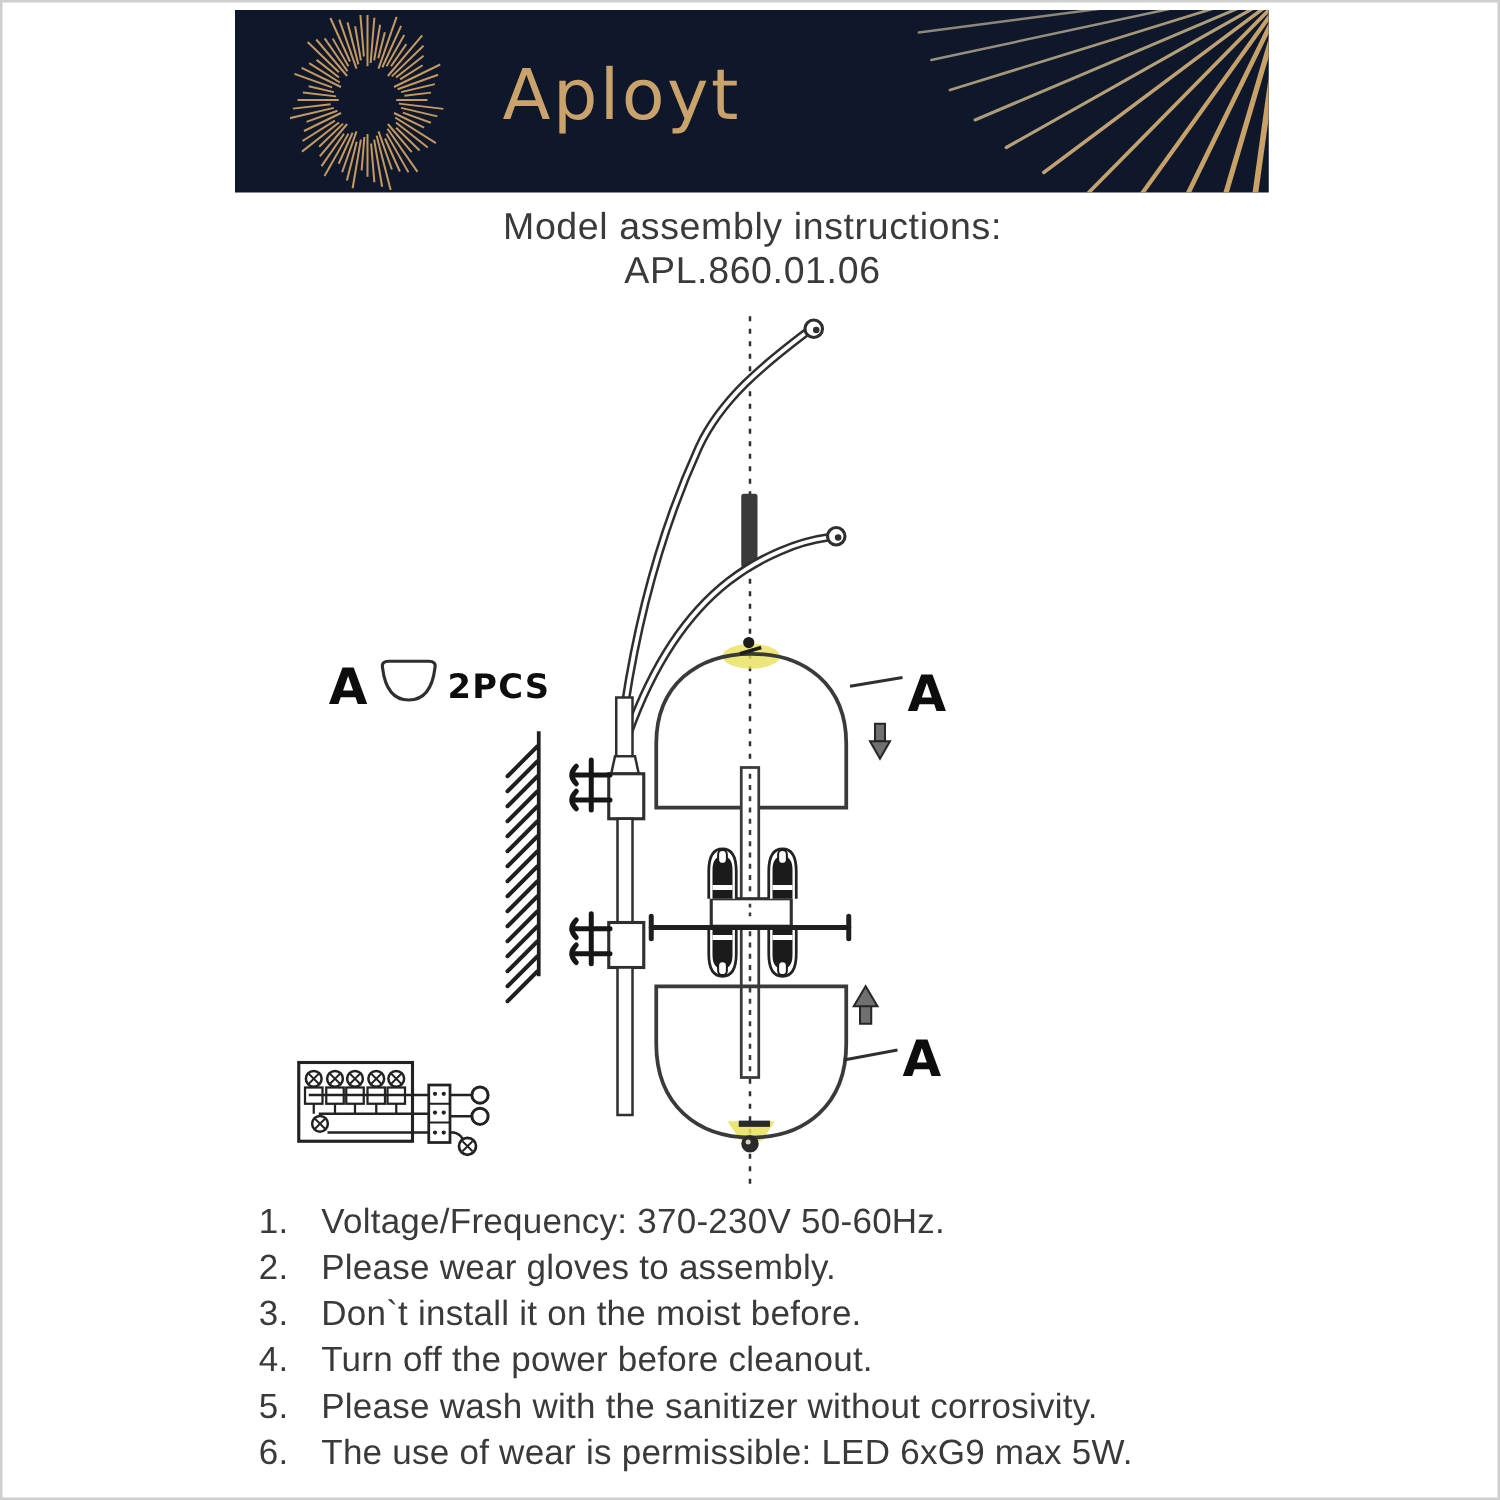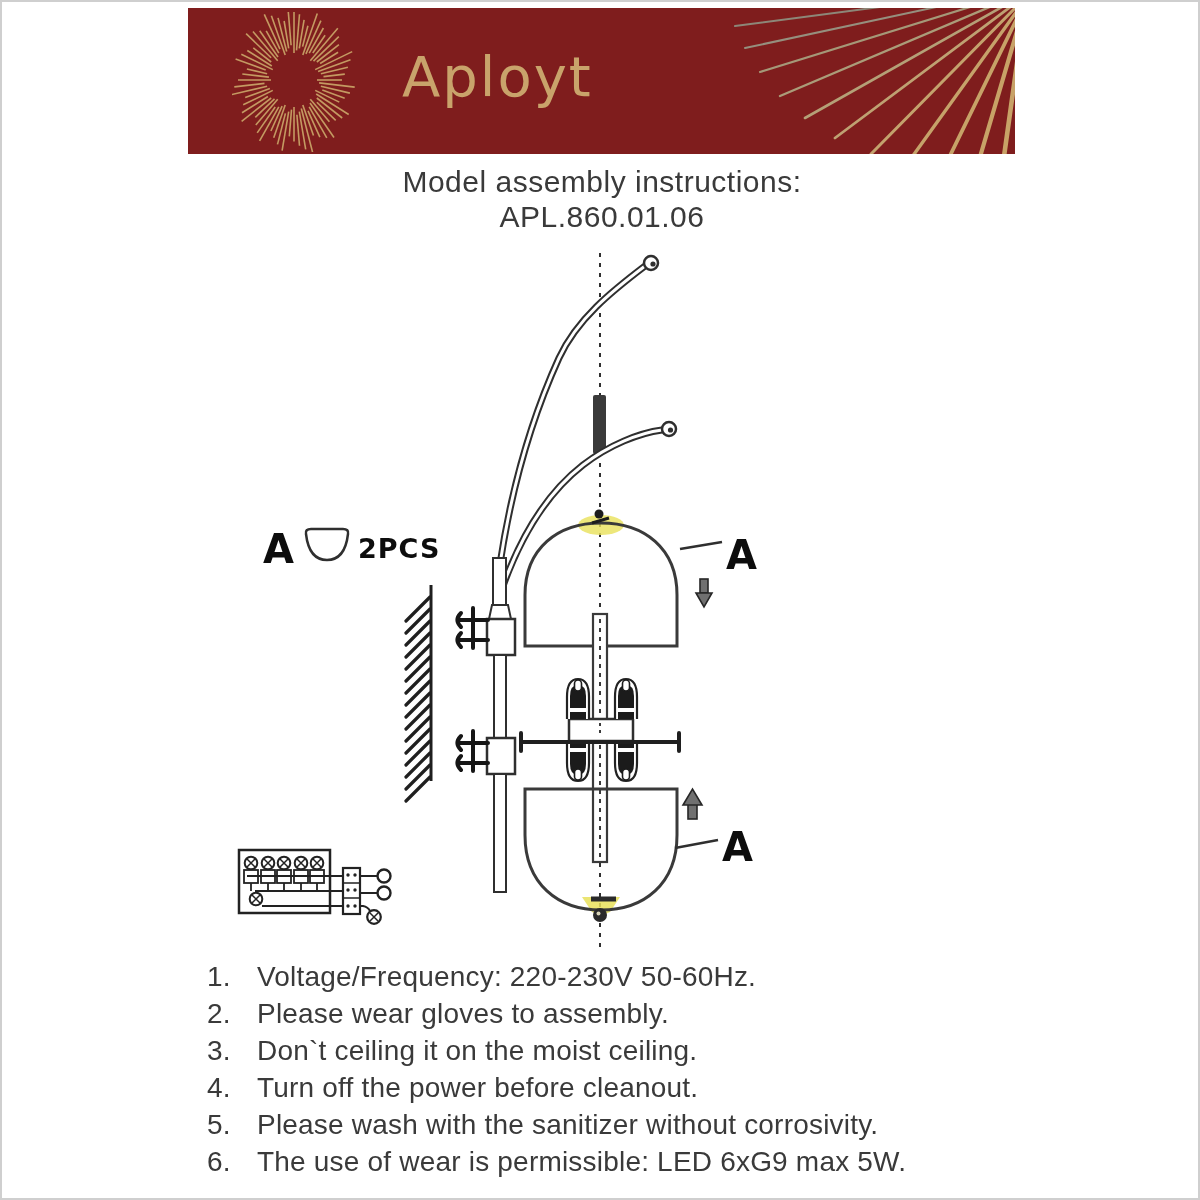--- a/index.html
+++ b/index.html
@@ -3,21 +3,21 @@
 <meta charset="utf-8">
 <style>
   html,body{margin:0;padding:0;background:#ffffff;}
   .page{
     position:relative;width:1200px;height:1200px;background:#ffffff;
     box-sizing:border-box;border:2px solid #cfcfcf;overflow:hidden;
     font-family:"Liberation Sans",sans-serif;
   }
   .header{
     position:absolute;left:186px;top:6px;width:827px;height:146px;
-    background:#7f1d1d;overflow:hidden;
+    background:#0f172a;overflow:hidden;
   }
   .sunburst-svg{position:absolute;left:44px;top:4px;}
   .brand{
     position:absolute;left:214px;top:36px;
     color:#c9a36b;font-size:56px;letter-spacing:2px;
     font-family:"DejaVu Sans",sans-serif;font-weight:400;
   }
   .rays-svg{position:absolute;right:0;top:0;}
   .title-block{
     position:absolute;left:0;top:162px;width:1200px;text-align:center;
@@ -284,29 +284,29 @@
       <circle cx="382" cy="874" r="6.5" fill="#ffffff" stroke-width="2.4"></circle>
       <circle cx="382" cy="891" r="6.5" fill="#ffffff" stroke-width="2.4"></circle>
       <circle cx="372" cy="915" r="6.8" fill="#ffffff" stroke-width="2.2"></circle>
       <path d="M368,911 L376,919 M376,911 L368,919" stroke-width="1.5"></path>
     </g>
   </svg>
 
   <div class="instructions">
     <div class="inst-row">
       <span class="inst-num">1.</span>
-      <span class="inst-text">Voltage/Frequency: 220-230V 50-60Hz.</span>
+      <span class="inst-text">Voltage/Frequency: 370-230V 50-60Hz.</span>
     </div>
     <div class="inst-row">
       <span class="inst-num">2.</span>
       <span class="inst-text">Please wear gloves to assembly.</span>
     </div>
     <div class="inst-row">
       <span class="inst-num">3.</span>
-      <span class="inst-text">Don`t ceiling it on the moist ceiling.</span>
+      <span class="inst-text">Don`t install it on the moist before.</span>
     </div>
     <div class="inst-row">
       <span class="inst-num">4.</span>
       <span class="inst-text">Turn off the power before cleanout.</span>
     </div>
     <div class="inst-row">
       <span class="inst-num">5.</span>
       <span class="inst-text">Please wash with the sanitizer without corrosivity.</span>
     </div>
     <div class="inst-row">

